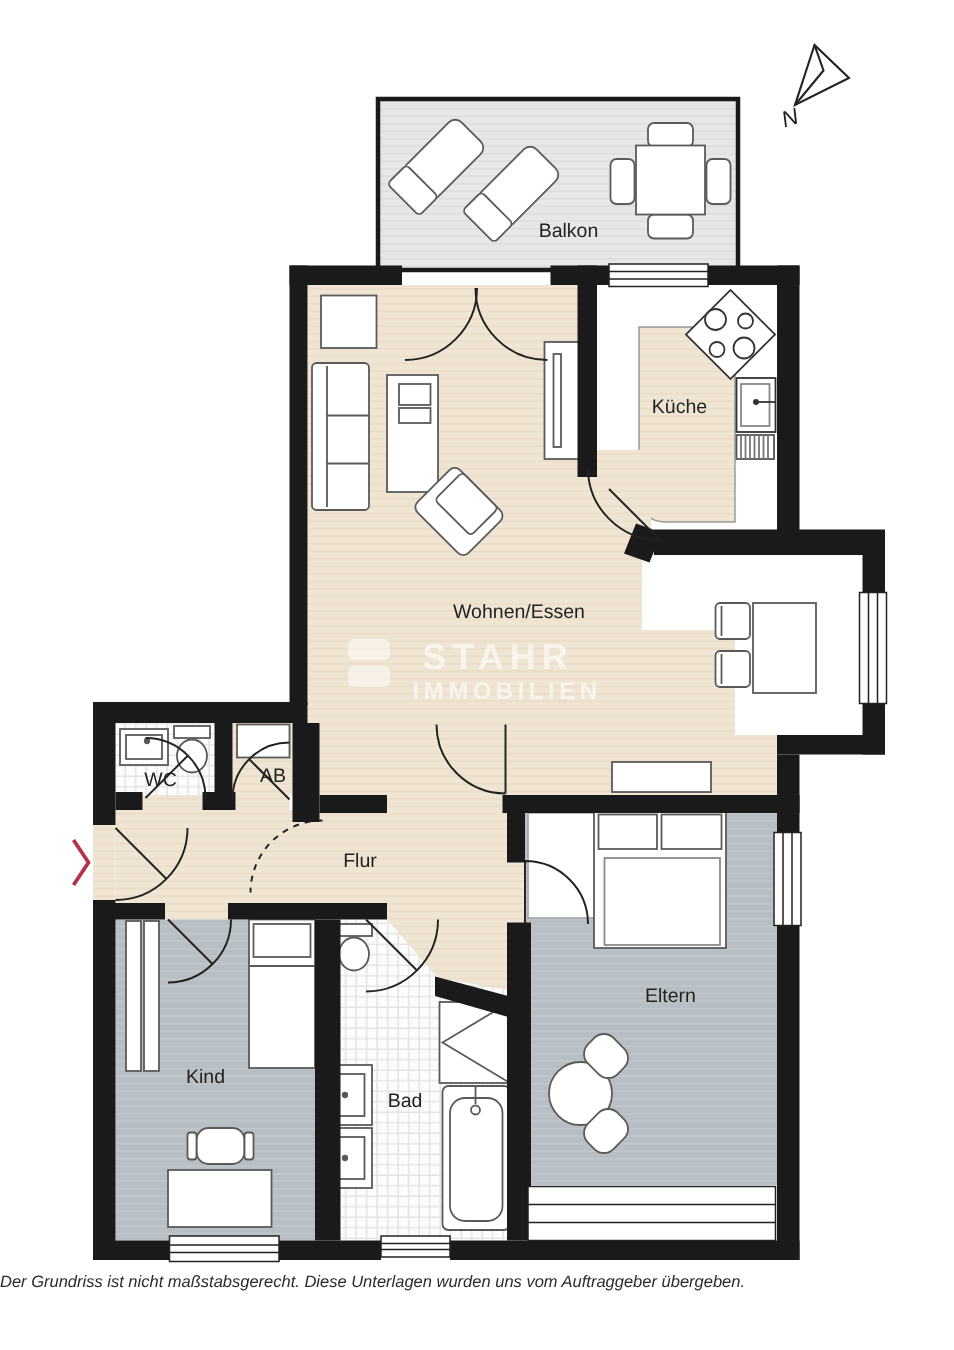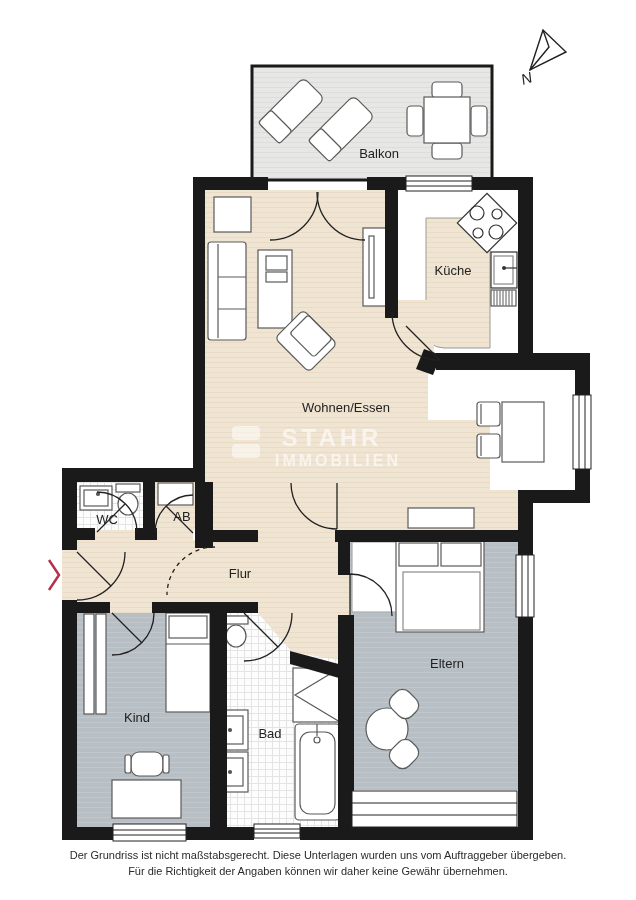--- a/index.html
+++ b/index.html
@@ -1,20 +1,20 @@
 <!DOCTYPE html>
 <html><head>
 <meta charset="utf-8">
 <style>
   html,body{margin:0;padding:0;background:#ffffff;}
   .stage{position:relative;width:636px;height:900px;background:#fff;overflow:hidden;
          font-family:"Liberation Sans", sans-serif;}
   .plan{position:absolute;left:0;top:0;}
-  .disclaimer{position:absolute;left:0;top:847px;width:636px;text-align:center;
-              font-size:11px;line-height:16px;color:#2b2b2b;}
+  .disclaimer{position:absolute;left:0;top:847px;width:636px;
+              font-size:11px;line-height:16px;color:#2b2b2b;font-style:italic;}
   svg text{font-family:"Liberation Sans", sans-serif;fill:#222;}
   .roomlabel{font-size:13px;}
   .wm1{font-size:24px;font-weight:bold;letter-spacing:4px;fill:rgba(255,255,255,0.62);}
   .wm2{font-size:16px;font-weight:bold;letter-spacing:3px;fill:rgba(255,255,255,0.62);}
 </style>
 </head>
 <body>
 
 <div class="stage">
 <svg class="plan" width="636" height="900" viewBox="0 0 636 900">
@@ -292,15 +292,14 @@
     <text x="182" y="521" text-anchor="middle" class="roomlabel">AB</text>
     <text x="240" y="578" text-anchor="middle" class="roomlabel">Flur</text>
     <text x="137" y="722" text-anchor="middle" class="roomlabel">Kind</text>
     <text x="270" y="738" text-anchor="middle" class="roomlabel">Bad</text>
     <text x="447" y="668" text-anchor="middle" class="roomlabel">Eltern</text>
   </g>
 </svg>
 
 <div class="disclaimer">
   <div>Der Grundriss ist nicht maßstabsgerecht. Diese Unterlagen wurden uns vom Auftraggeber übergeben.</div>
-  <div>Für die Richtigkeit der Angaben können wir daher keine Gewähr übernehmen.</div>
 </div>
 </div>
 
 </body></html>

